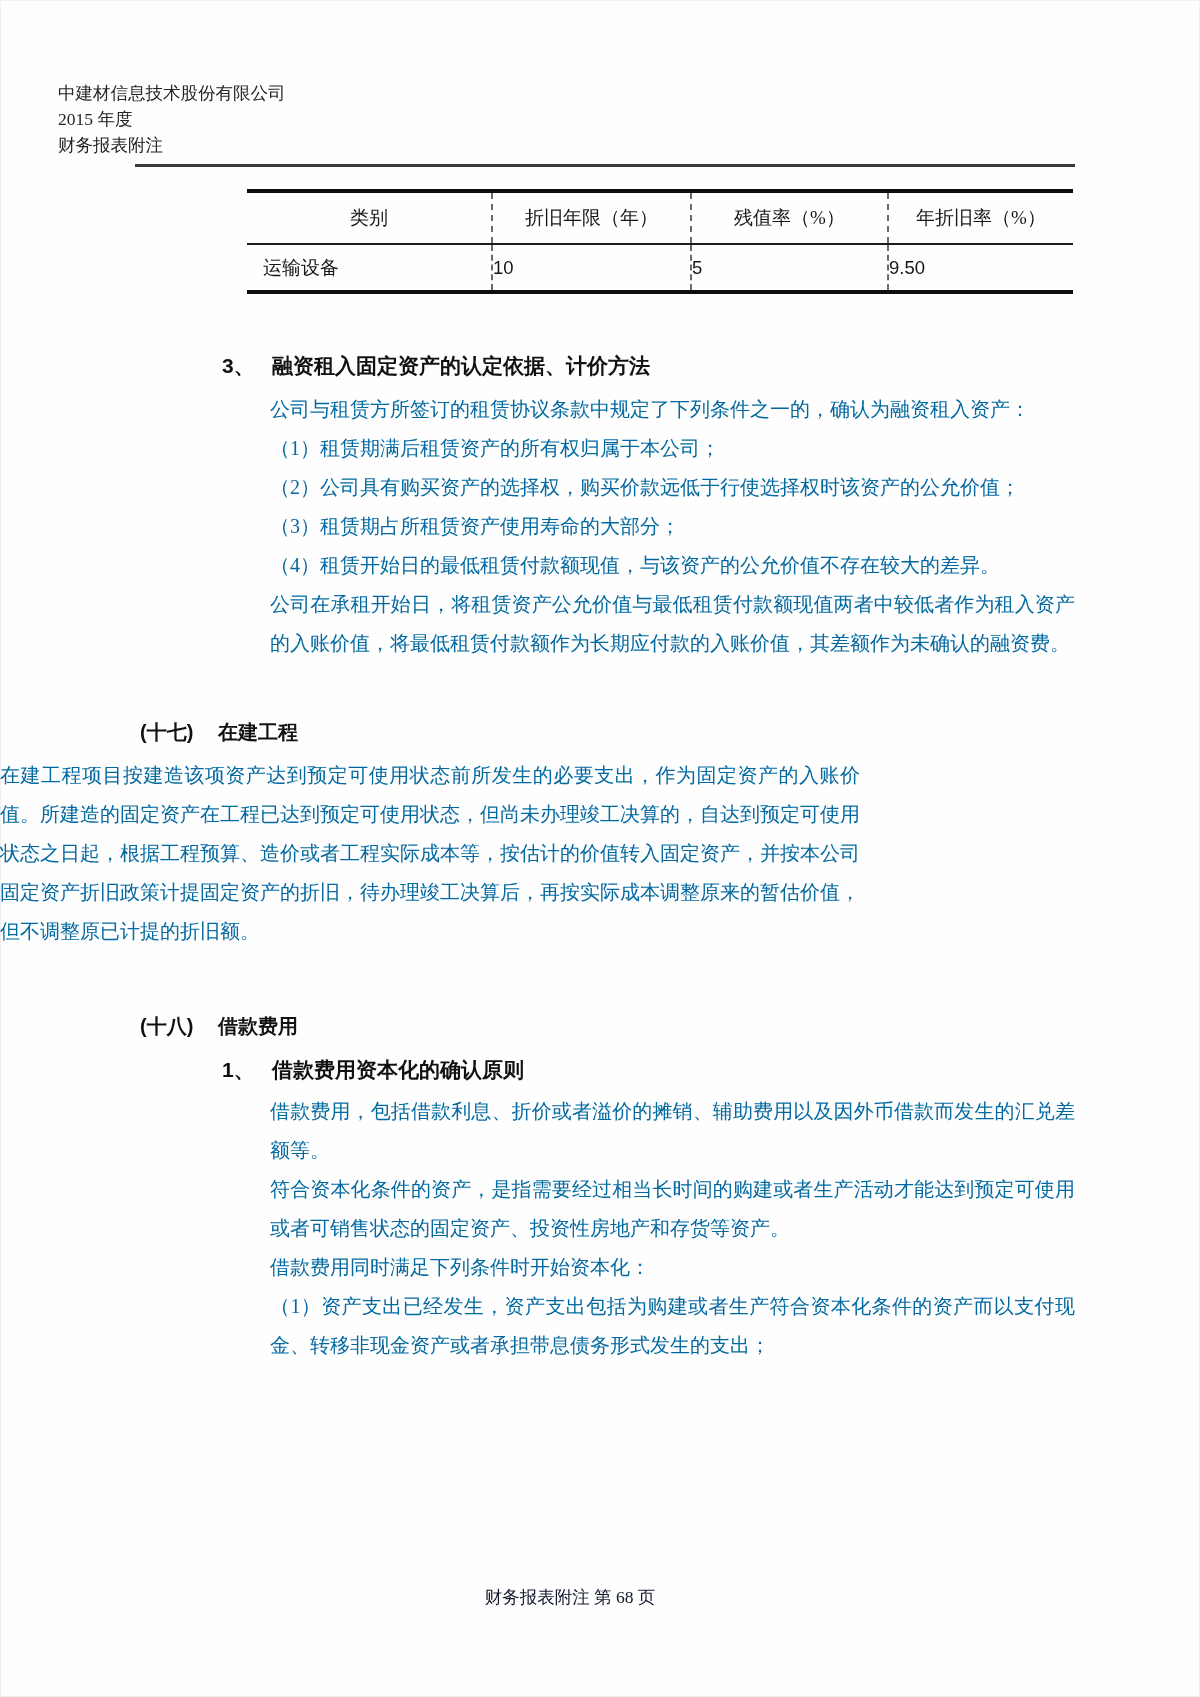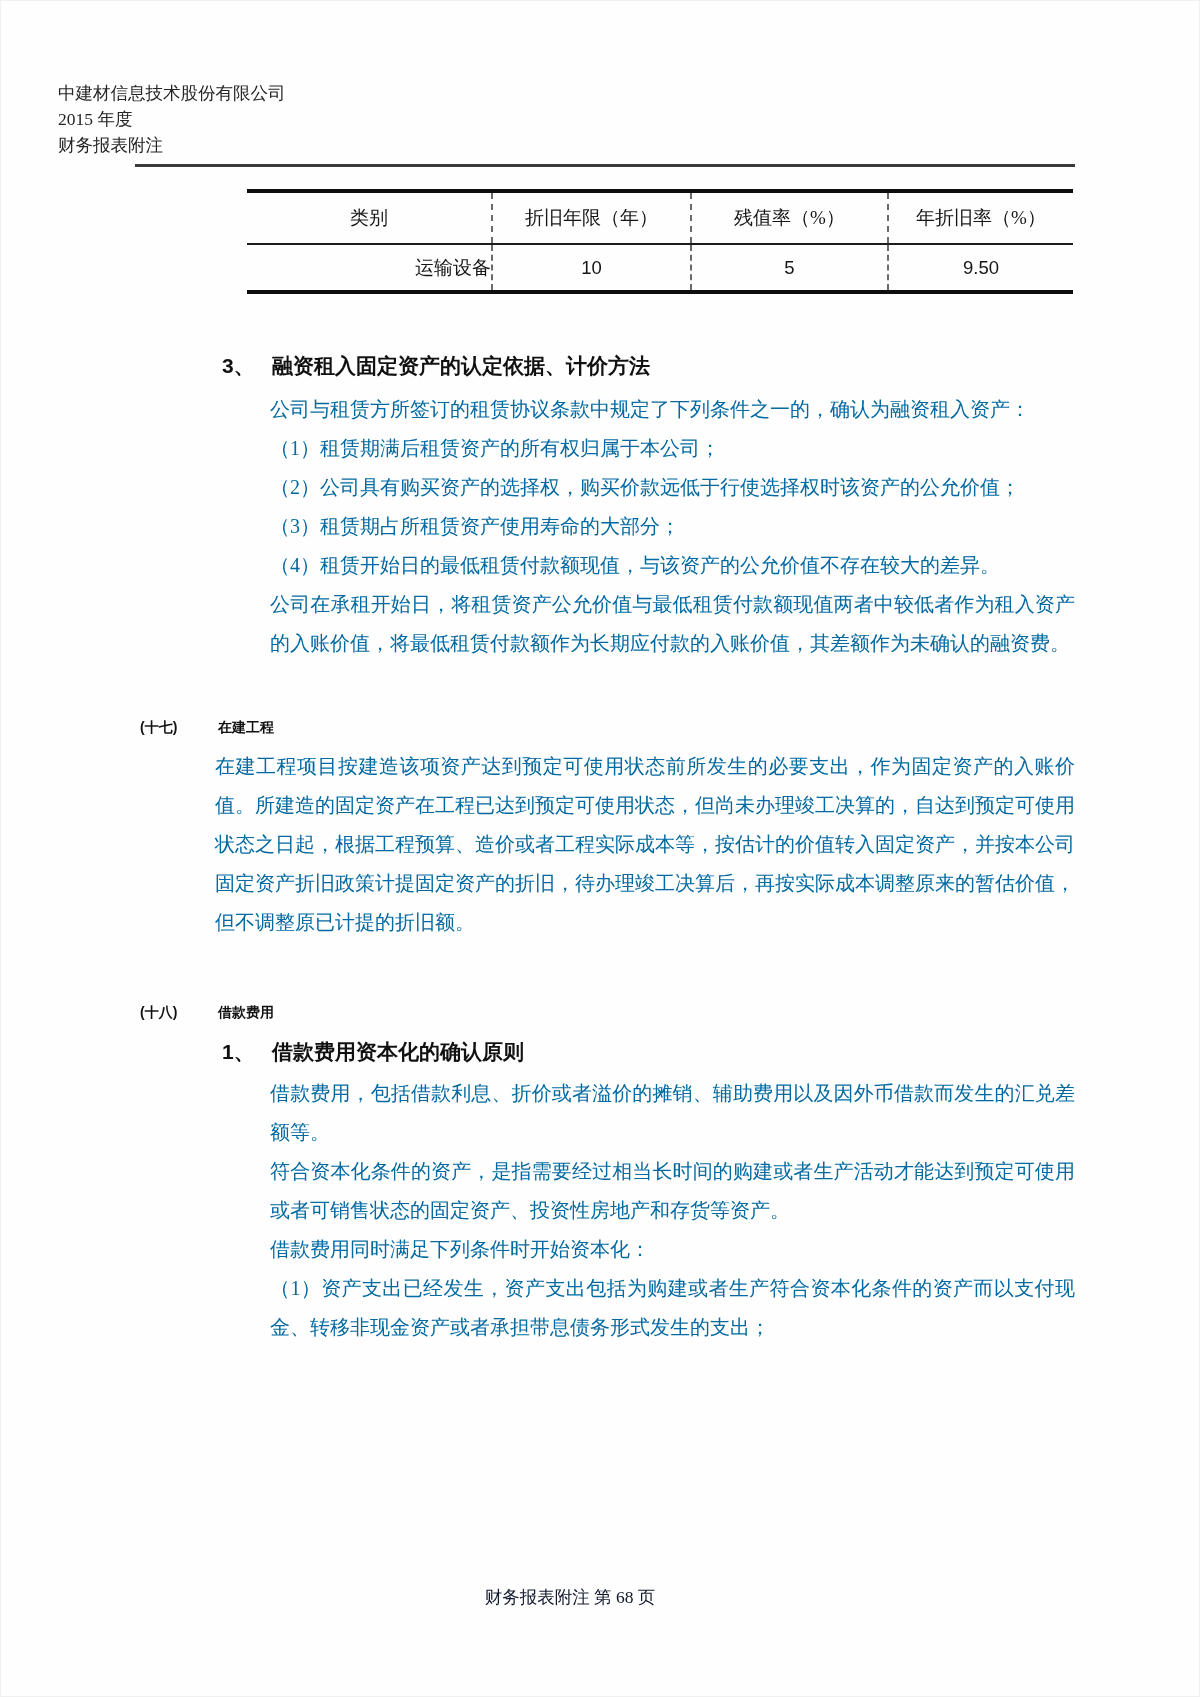--- a/index.html
+++ b/index.html
@@ -40,27 +40,27 @@
   }
   .dep-table th {
     font-weight: normal;
     text-align: center;
     height: 53px;
     border-bottom: 2px solid #1c1c1c;
     font-family: "Liberation Serif", serif;
   }
   .dep-table td {
     height: 48px;
-    text-align: center;
+    text-align: left;
     font-family: "Liberation Sans", sans-serif;
     font-size: 18.5px;
   }
   .dep-table tr.row-1 td { border-bottom: 2px solid #1c1c1c; }
   .dep-table td.cat, .dep-table th.cat {
-    text-align: right;
+    text-align: left;
     padding-left: 16px;
     font-family: "Liberation Serif", serif;
     font-size: 19px;
   }
   .dep-table th.cat { text-align: center; padding-left: 0; }
   .dep-table .vline { border-left: 2px dashed #6a6a6a; }
   .col-1 { width: 245px; }
   .col-2 { width: 199px; }
   .col-3 { width: 197px; }
   .col-4 { width: 185px; }
@@ -72,37 +72,36 @@
     font-weight: bold;
     font-size: 21px;
     color: #111;
   }
   .num-heading .h-num { display: inline-block; width: 50px; }
   .para-block-narrow {  
     margin-left: 270px;
     width: 805px;
   }
   .para-block-wide {    
-    margin-left: 215px;
     width: 860px;
   }
   .body-p {
     font-size: 20px;
     line-height: 39px;
     text-align: justify;
     color: #0369a1;
   }
   .sec3-heading { margin-top: 58px; }
   .sec3-body { margin-top: 10px; }
 
   .major-heading {
     margin-left: 140px;
     font-family: "Liberation Sans", sans-serif;
     font-weight: bold;
-    font-size: 14px;
+    font-size: 20px;
     color: #111;
   }
   .major-heading .h-num { display: inline-block; width: 78px; font-weight: bold; }
   .sec17-heading { margin-top: 56px; }
   .sec17-body { margin-top: 10px; }
   .sec18-heading { margin-top: 62px; }
   .sub1-heading { margin-top: 16px; }
   .sec18-body { margin-top: 8px; }
 
   

